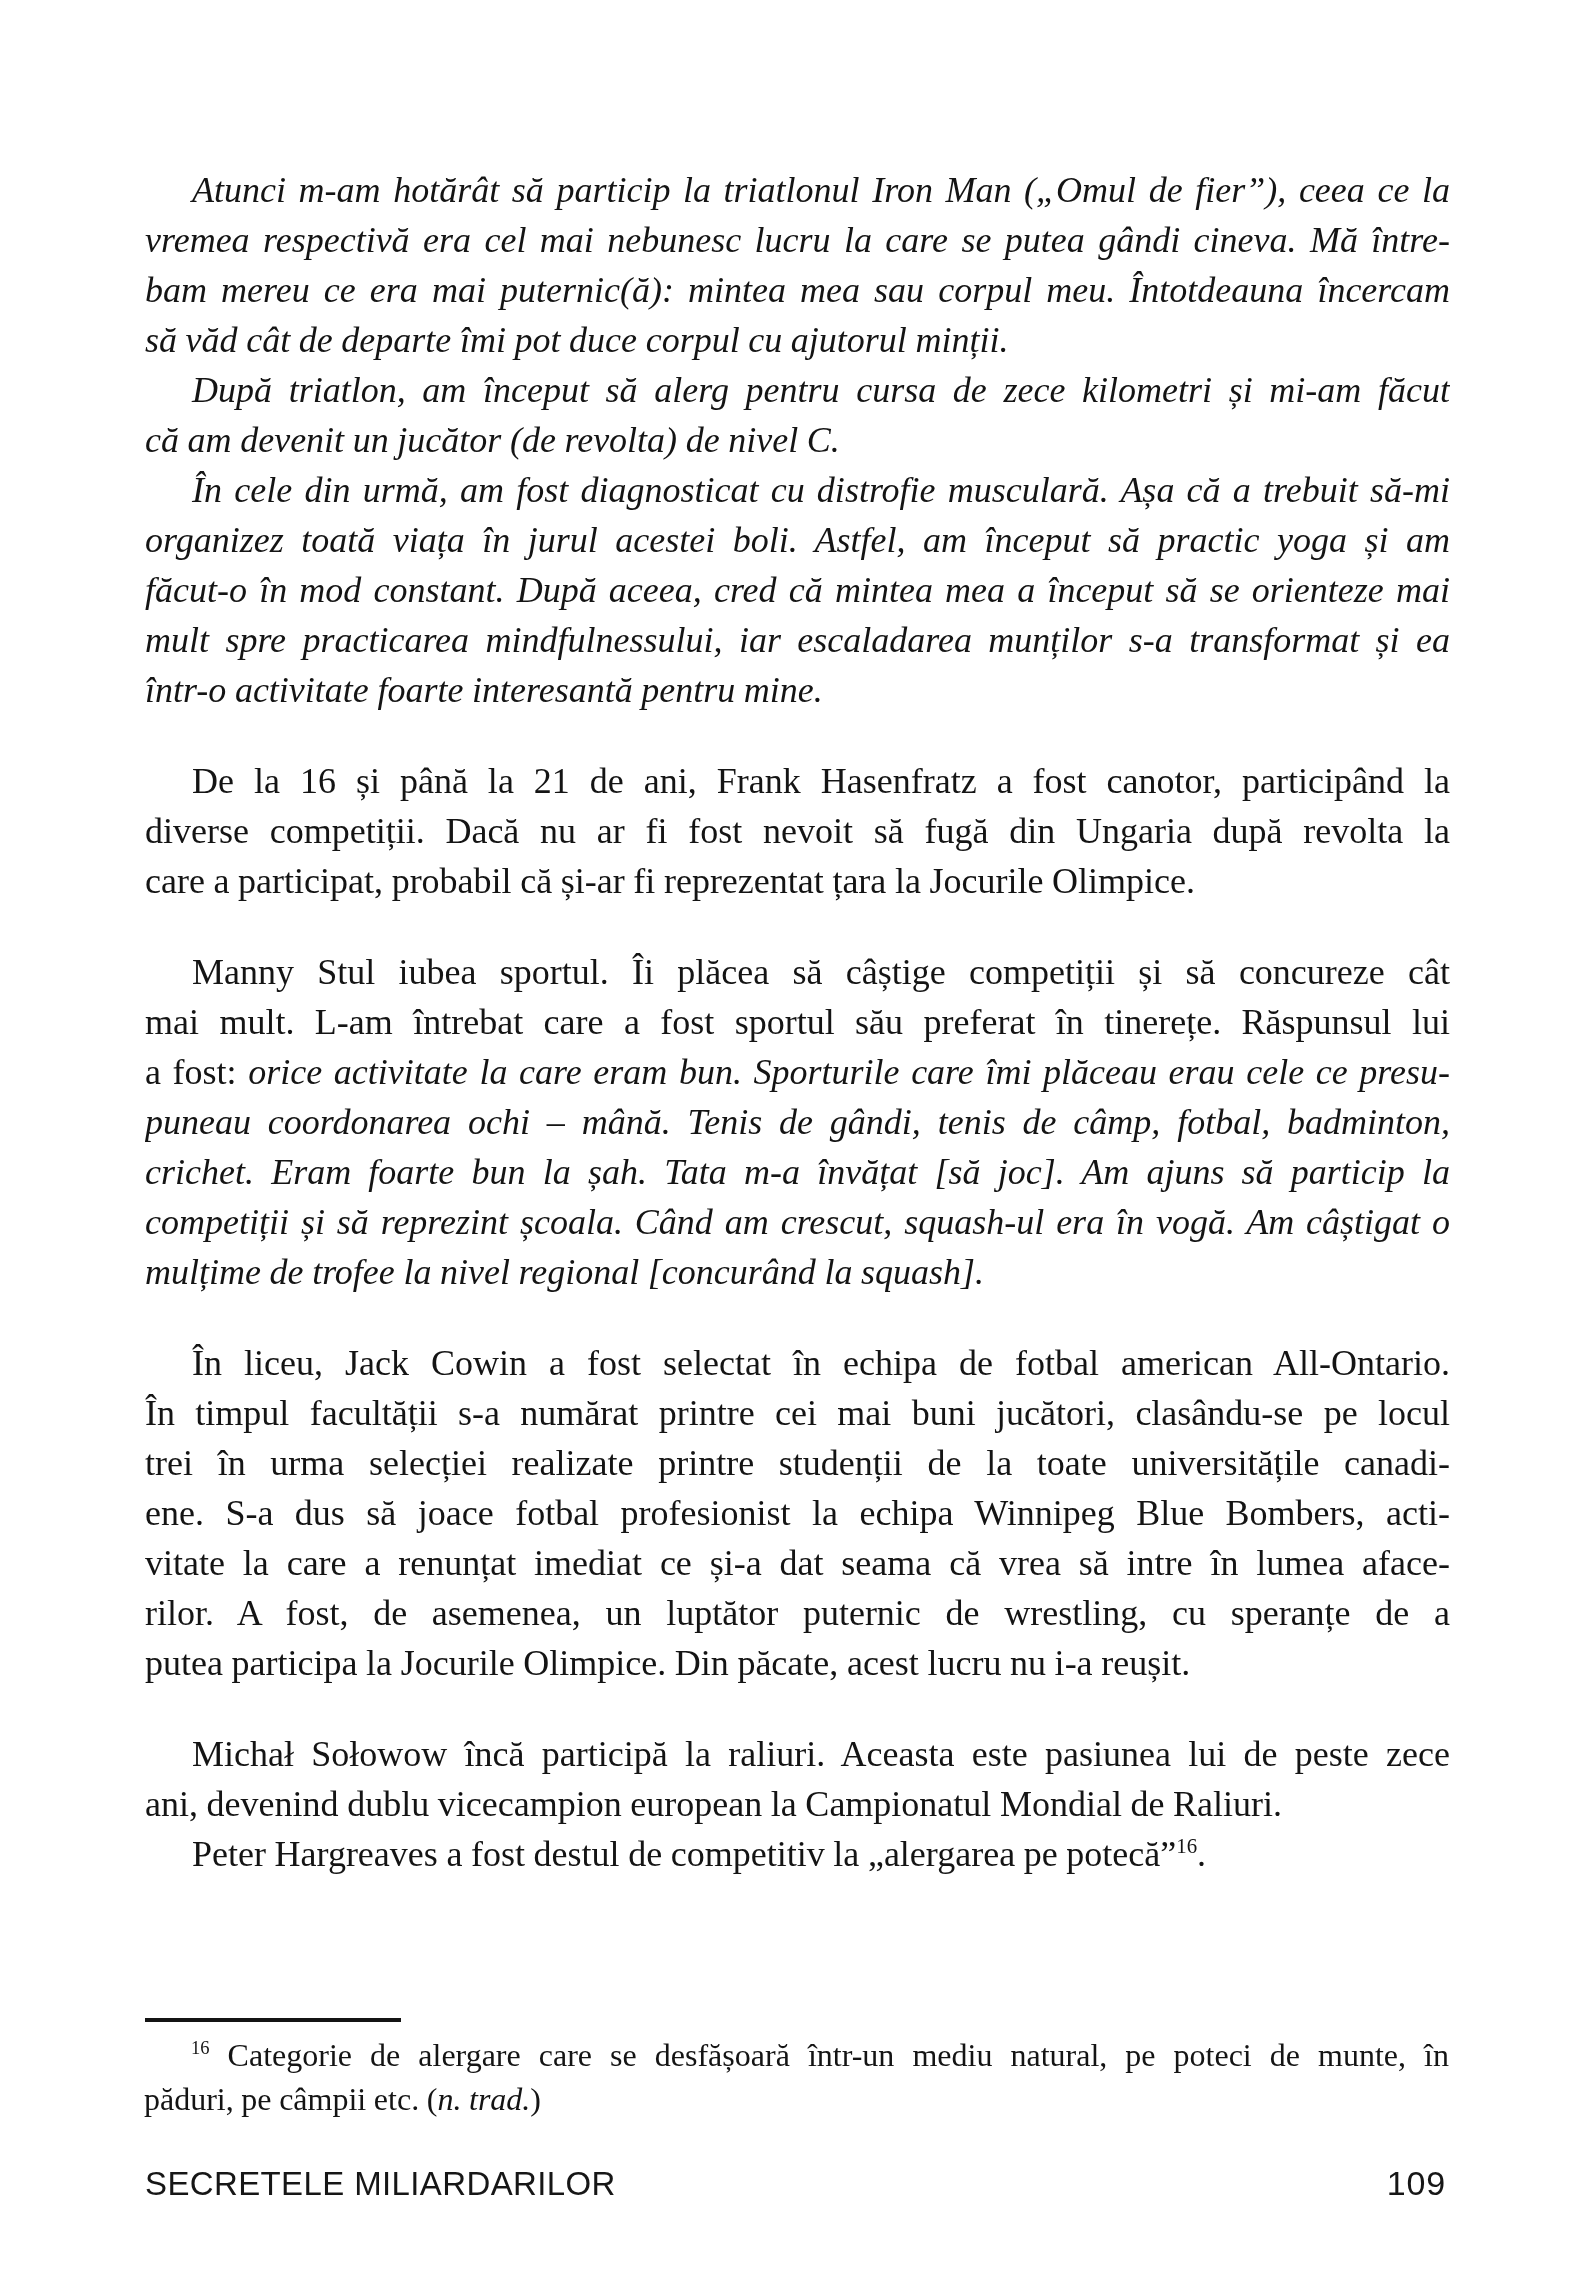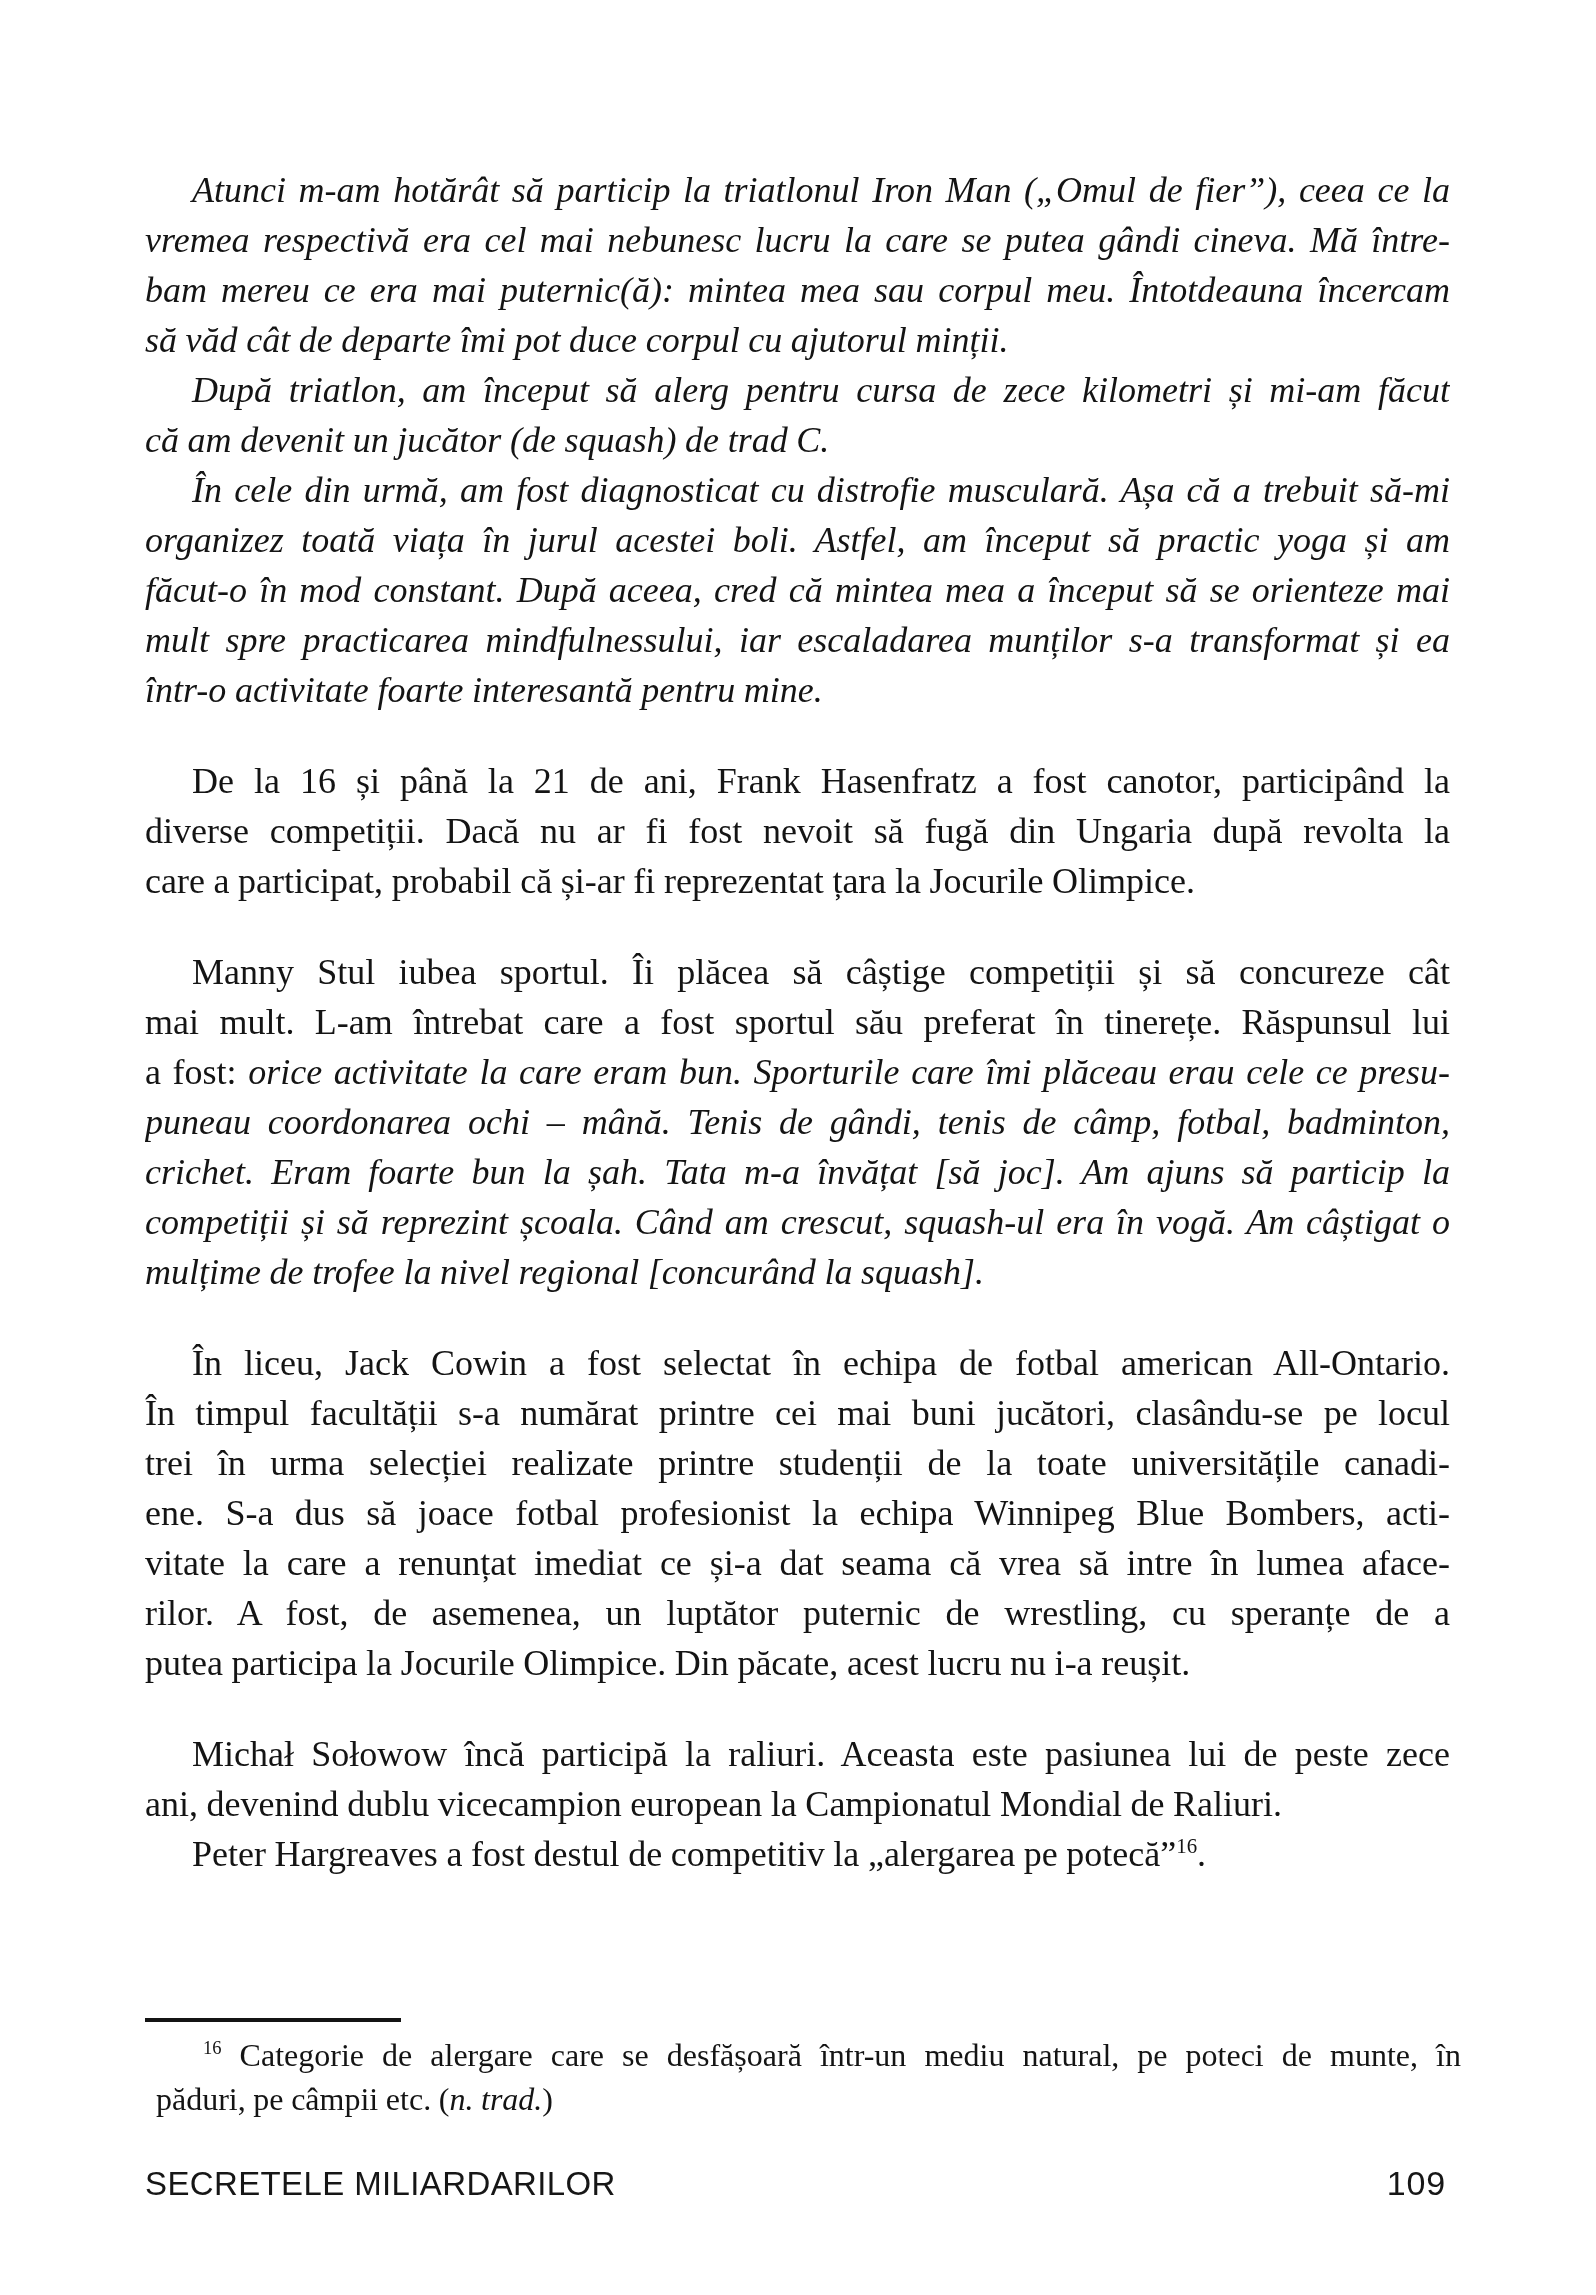--- a/index.html
+++ b/index.html
@@ -43,21 +43,21 @@
   .fn-rule {
     position: absolute;
     left: 145px;
     top: 2018px;
     width: 256px;
     height: 4.2px;
     background: #141414;
   }
   .footnote {
     position: absolute;
-    left: 156px;
+    left: 144px;
     top: 2033px;
     width: 1305px;
   }
   .footnote .line {
     font-size: 32px;
     line-height: 44px;
   }
   .page-footer {
     position: absolute;
     left: 145px;
@@ -81,21 +81,21 @@
 
   <div class="body-text" id="body-text">
       <div class="para">
         <div class="line first" style=""><span class="seg it">Atunci m-am hotărât să particip la triatlonul Iron Man („Omul de fier”), ceea ce la</span></div>
         <div class="line" style=""><span class="seg it">vremea respectivă era cel mai nebunesc lucru la care se putea gândi cineva. Mă între-</span></div>
         <div class="line" style=""><span class="seg it">bam mereu ce era mai puternic(ă): mintea mea sau corpul meu. Întotdeauna încercam</span></div>
         <div class="line last" style=""><span class="seg it">să văd cât de departe îmi pot duce corpul cu ajutorul minții.</span></div>
       </div>
       <div class="para">
         <div class="line first" style=""><span class="seg it">După triatlon, am început să alerg pentru cursa de zece kilometri și mi-am făcut</span></div>
-        <div class="line last" style=""><span class="seg it">că am devenit un jucător (de squash) de trad C.</span></div>
+        <div class="line last" style=""><span class="seg it">că am devenit un jucător (de revolta) de nivel C.</span></div>
       </div>
       <div class="para">
         <div class="line first" style=""><span class="seg it">În cele din urmă, am fost diagnosticat cu distrofie musculară. Așa că a trebuit să-mi</span></div>
         <div class="line" style=""><span class="seg it">organizez toată viața în jurul acestei boli. Astfel, am început să practic yoga și am</span></div>
         <div class="line" style=""><span class="seg it">făcut-o în mod constant. După aceea, cred că mintea mea a început să se orienteze mai</span></div>
         <div class="line" style=""><span class="seg it">mult spre practicarea mindfulnessului, iar escaladarea munților s-a transformat și ea</span></div>
         <div class="line last" style=""><span class="seg it">într-o activitate foarte interesantă pentru mine.</span></div>
       </div>
       <div class="para gap">
         <div class="line first" style=""><span class="seg">De la 16 și până la 21 de ani, Frank Hasenfratz a fost canotor, participând la</span></div>

